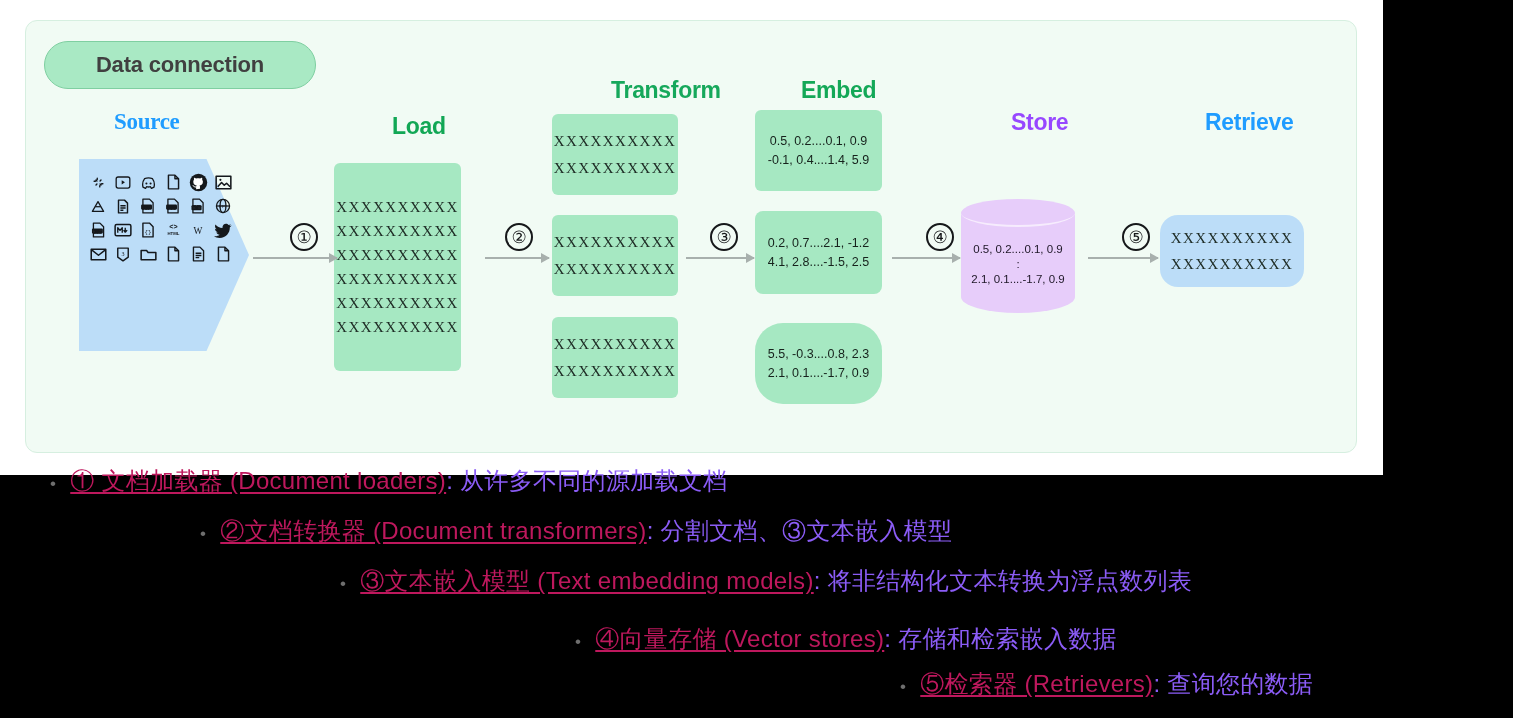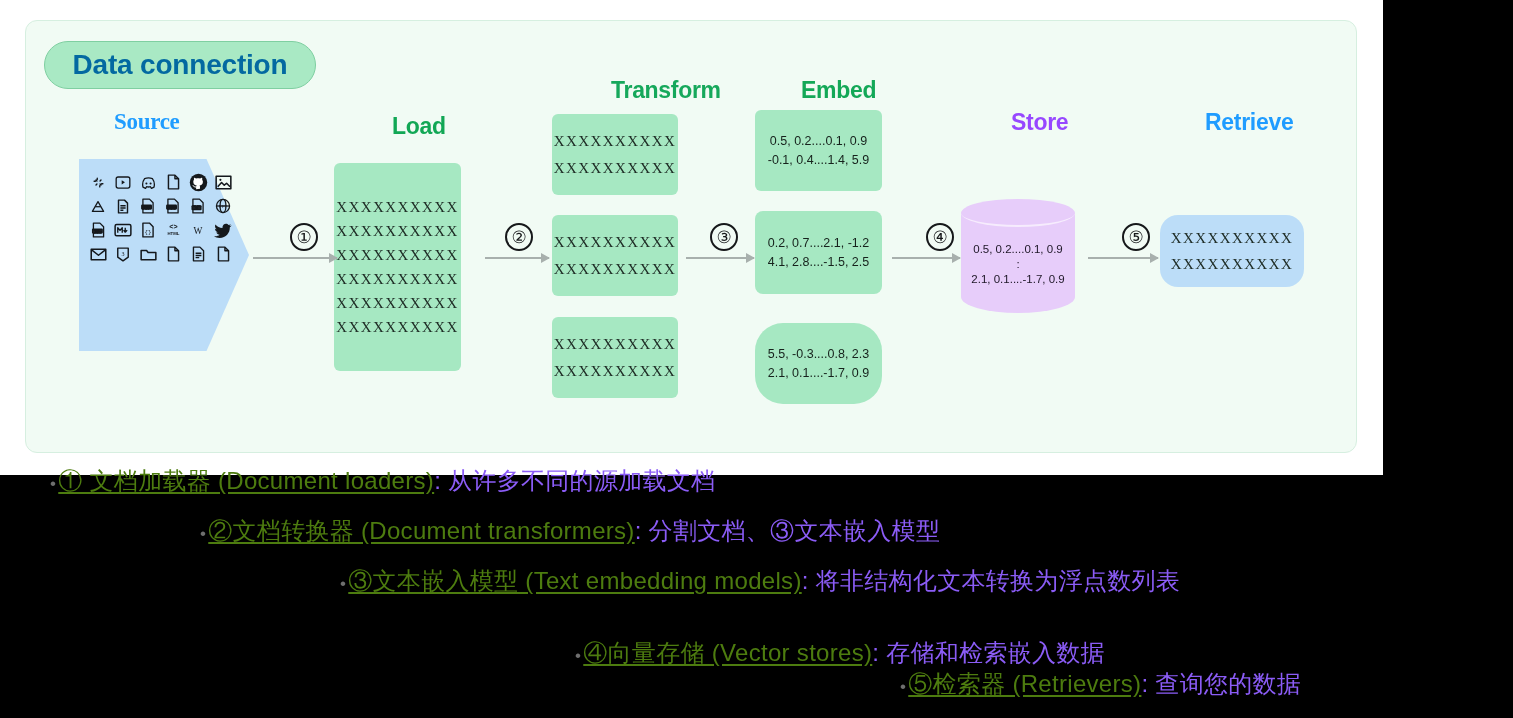--- a/index.html
+++ b/index.html
@@ -39,21 +39,21 @@
   .badge {
     position: absolute;
     left: 18px; top: 20px;
     width: 272px; height: 48px;
     background: #a9e9c4;
     border: 1.5px solid #7fcfa1;
     border-radius: 24px;
     display: flex; align-items: center; justify-content: center;
   }
   .badge span {
-    font-size: 28px; font-weight: bold; color: #0369a1;
+    font-size: 22px; font-weight: bold; color: #404040;
     letter-spacing: -0.2px;
   }
 
   
   .heading {
     position: absolute;
     font-size: 23px; font-weight: bold;
     letter-spacing: -0.3px;
     white-space: nowrap;
   }
@@ -202,30 +202,31 @@
   
   .caption {
     position: absolute;
     font-size: 24px;
     color: #7b7b7b;
     white-space: nowrap;
     letter-spacing: 0.3px;
   }
   .caption .bullet { color: #6e6e6e; font-size: 17px; margin-right: 2px; }
   .caption .term {
-    color: #4d7c0f;
+    color: #be185d;
     text-decoration: underline;
     text-underline-offset: 3px;
+    margin-left: 12px;
   }
   .caption .desc { color: #8b5cf6; }
 
   .cap1 { left: 50px;  top: 465px; }
   .cap2 { left: 200px; top: 515px; }
   .cap3 { left: 340px; top: 565px; }
-  .cap4 { left: 575px; top: 637px; }
+  .cap4 { left: 575px; top: 623px; }
   .cap5 { left: 900px; top: 668px; }
 </style>
 </head>
 <body>
 
 <div id="root">
 
   <div class="black-top-right"></div>
   <div class="black-area"></div>
 

